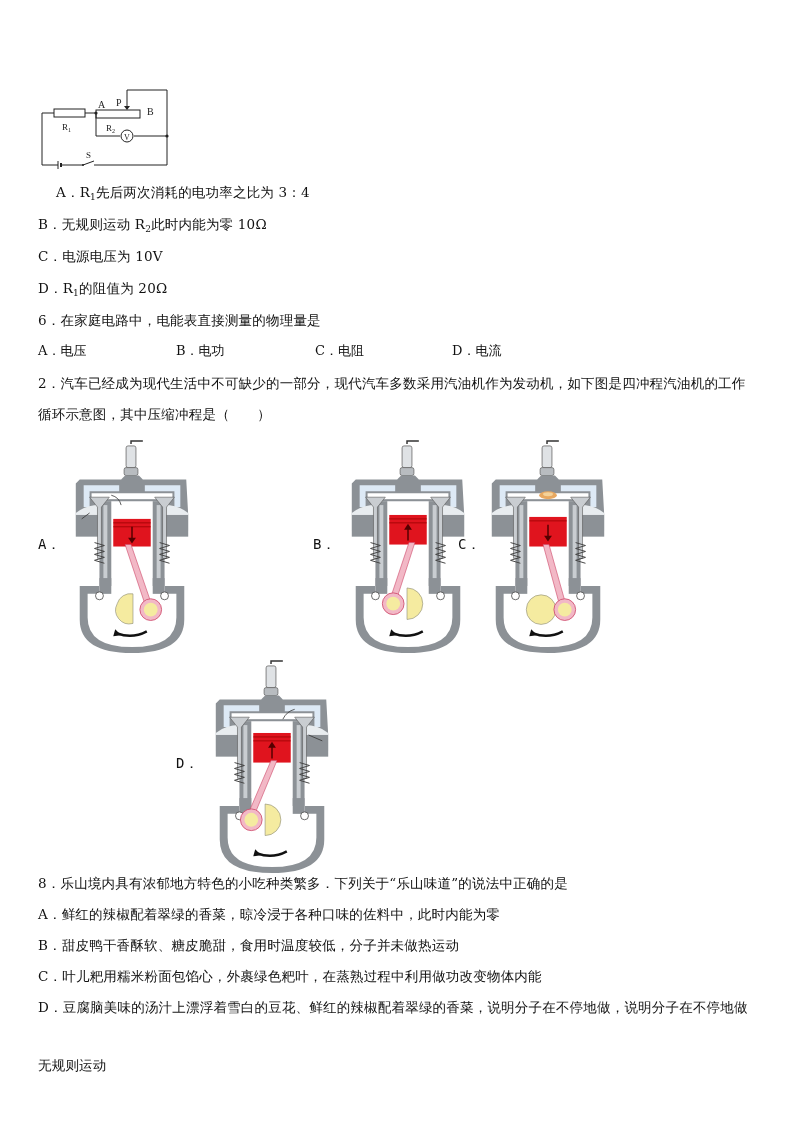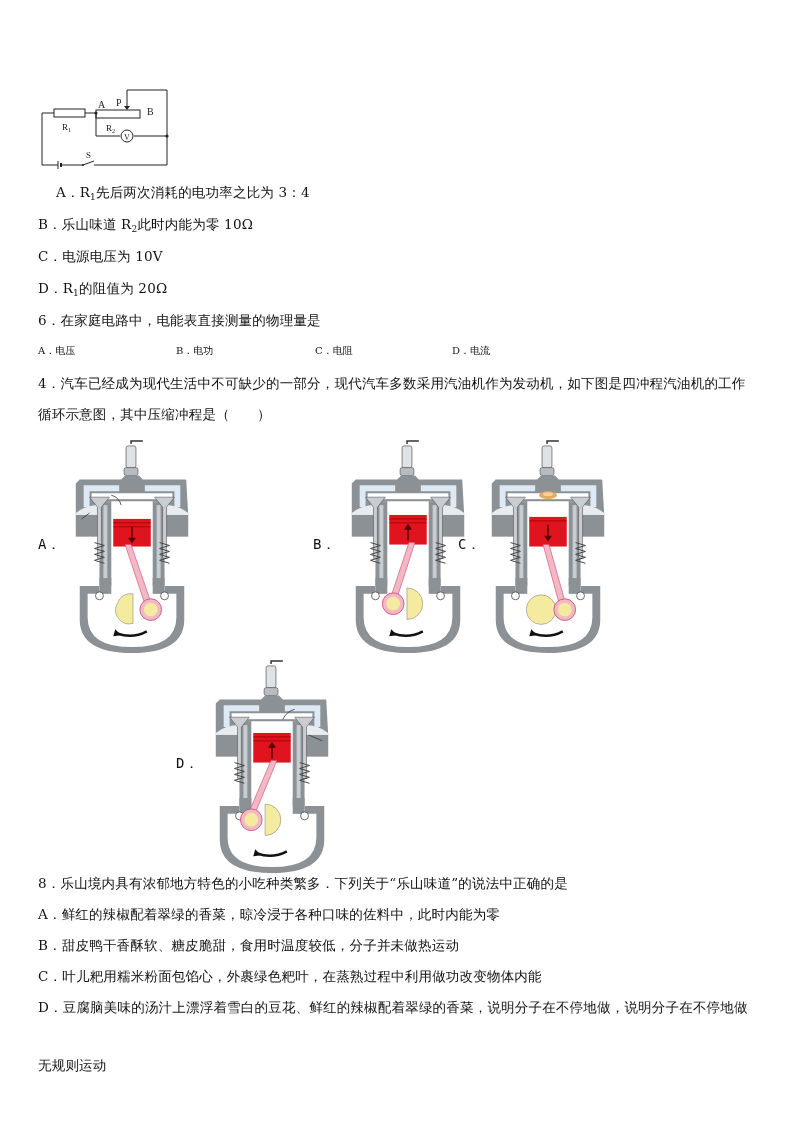--- a/index.html
+++ b/index.html
@@ -1,19 +1,19 @@
 <!DOCTYPE html>
 <html><head>
 <meta charset="utf-8">
 <style>
   html, body { margin:0; padding:0; background:#ffffff; }
   body { width:794px; height:1123px; position:relative; overflow:hidden;
          font-family:"DejaVu Serif","Liberation Serif",serif; color:#111; }
   .line { position:absolute; font-size:13.5px; line-height:18px; white-space:nowrap; letter-spacing:0.2px; }
-  .opt-inline { position:absolute; font-size:10px; line-height:18px; white-space:nowrap; }
+  .opt-inline { position:absolute; font-size:13px; line-height:18px; white-space:nowrap; }
   .sub { font-size:9px; vertical-align:-3px; }
   .circuit { position:absolute; left:38px; top:86px; width:132px; height:86px; }
   .engine { position:absolute; width:140px; height:215px; }
   .eng-label { position:absolute; font-size:14px; font-family:"DejaVu Sans Mono","Liberation Mono",monospace; }
 </style>
 </head>
 <body>
 
 <svg class="circuit" viewBox="0 0 132 86">
   <g stroke="#222" stroke-width="1" fill="none">
@@ -41,31 +41,31 @@
     <text x="78" y="20">P</text>
     <text x="109" y="29">B</text>
     <text x="24" y="44" font-size="9"><tspan>R</tspan><tspan font-size="6" dy="2">1</tspan></text>
     <text x="68" y="45" font-size="9"><tspan>R</tspan><tspan font-size="6" dy="2">2</tspan></text>
     <text x="86" y="53.5" font-size="8">V</text>
     <text x="48" y="72" font-size="9">S</text>
   </g>
 </svg>
 
 <div class="line" style="left:56px;top:183px"><span>A．</span><span>R</span><span class="sub">1</span><span>先后两次消耗的电功率之比为 3：4</span></div>
-<div class="line" style="left:38px;top:215px"><span>B．</span><span>乐山味道 R</span><span class="sub">2</span><span>此时内能为零 10Ω</span></div>
+<div class="line" style="left:38px;top:215px"><span>B．</span><span>无规则运动 R</span><span class="sub">2</span><span>此时内能为零 10Ω</span></div>
 <div class="line" style="left:38px;top:247px"><span>C．</span><span>电源电压为 10V</span></div>
 <div class="line" style="left:38px;top:279px"><span>D．</span><span>R</span><span class="sub">1</span><span>的阻值为 20Ω</span></div>
 
 <div class="line" style="left:38px;top:311px">6．在家庭电路中，电能表直接测量的物理量是</div>
 <div class="opt-inline" style="left:38px;top:342px">A．电压</div>
 <div class="opt-inline" style="left:176px;top:342px">B．电功</div>
 <div class="opt-inline" style="left:315px;top:342px">C．电阻</div>
 <div class="opt-inline" style="left:452px;top:342px">D．电流</div>
 
-<div class="line" style="left:38px;top:374px">4．汽车已经成为现代生活中不可缺少的一部分，现代汽车多数采用汽油机作为发动机，如下图是四冲程汽油机的工作</div>
+<div class="line" style="left:38px;top:374px">2．汽车已经成为现代生活中不可缺少的一部分，现代汽车多数采用汽油机作为发动机，如下图是四冲程汽油机的工作</div>
 <div class="line" style="left:38px;top:405px">循环示意图，其中压缩冲程是（　　）</div>
 
 <svg width="0" height="0" style="position:absolute">
   <defs>
     <g id="engine-body">
 
       <polyline points="66,4 66,1 78,1" stroke="#333" stroke-width="1.5" fill="none"></polyline>
       <rect x="61" y="6" width="10" height="22" rx="2" fill="#dfe2e5" stroke="#666" stroke-width="0.8"></rect>
       <rect x="59" y="28" width="14" height="8" rx="2" fill="#b8bcc0" stroke="#666" stroke-width="0.8"></rect>
 

